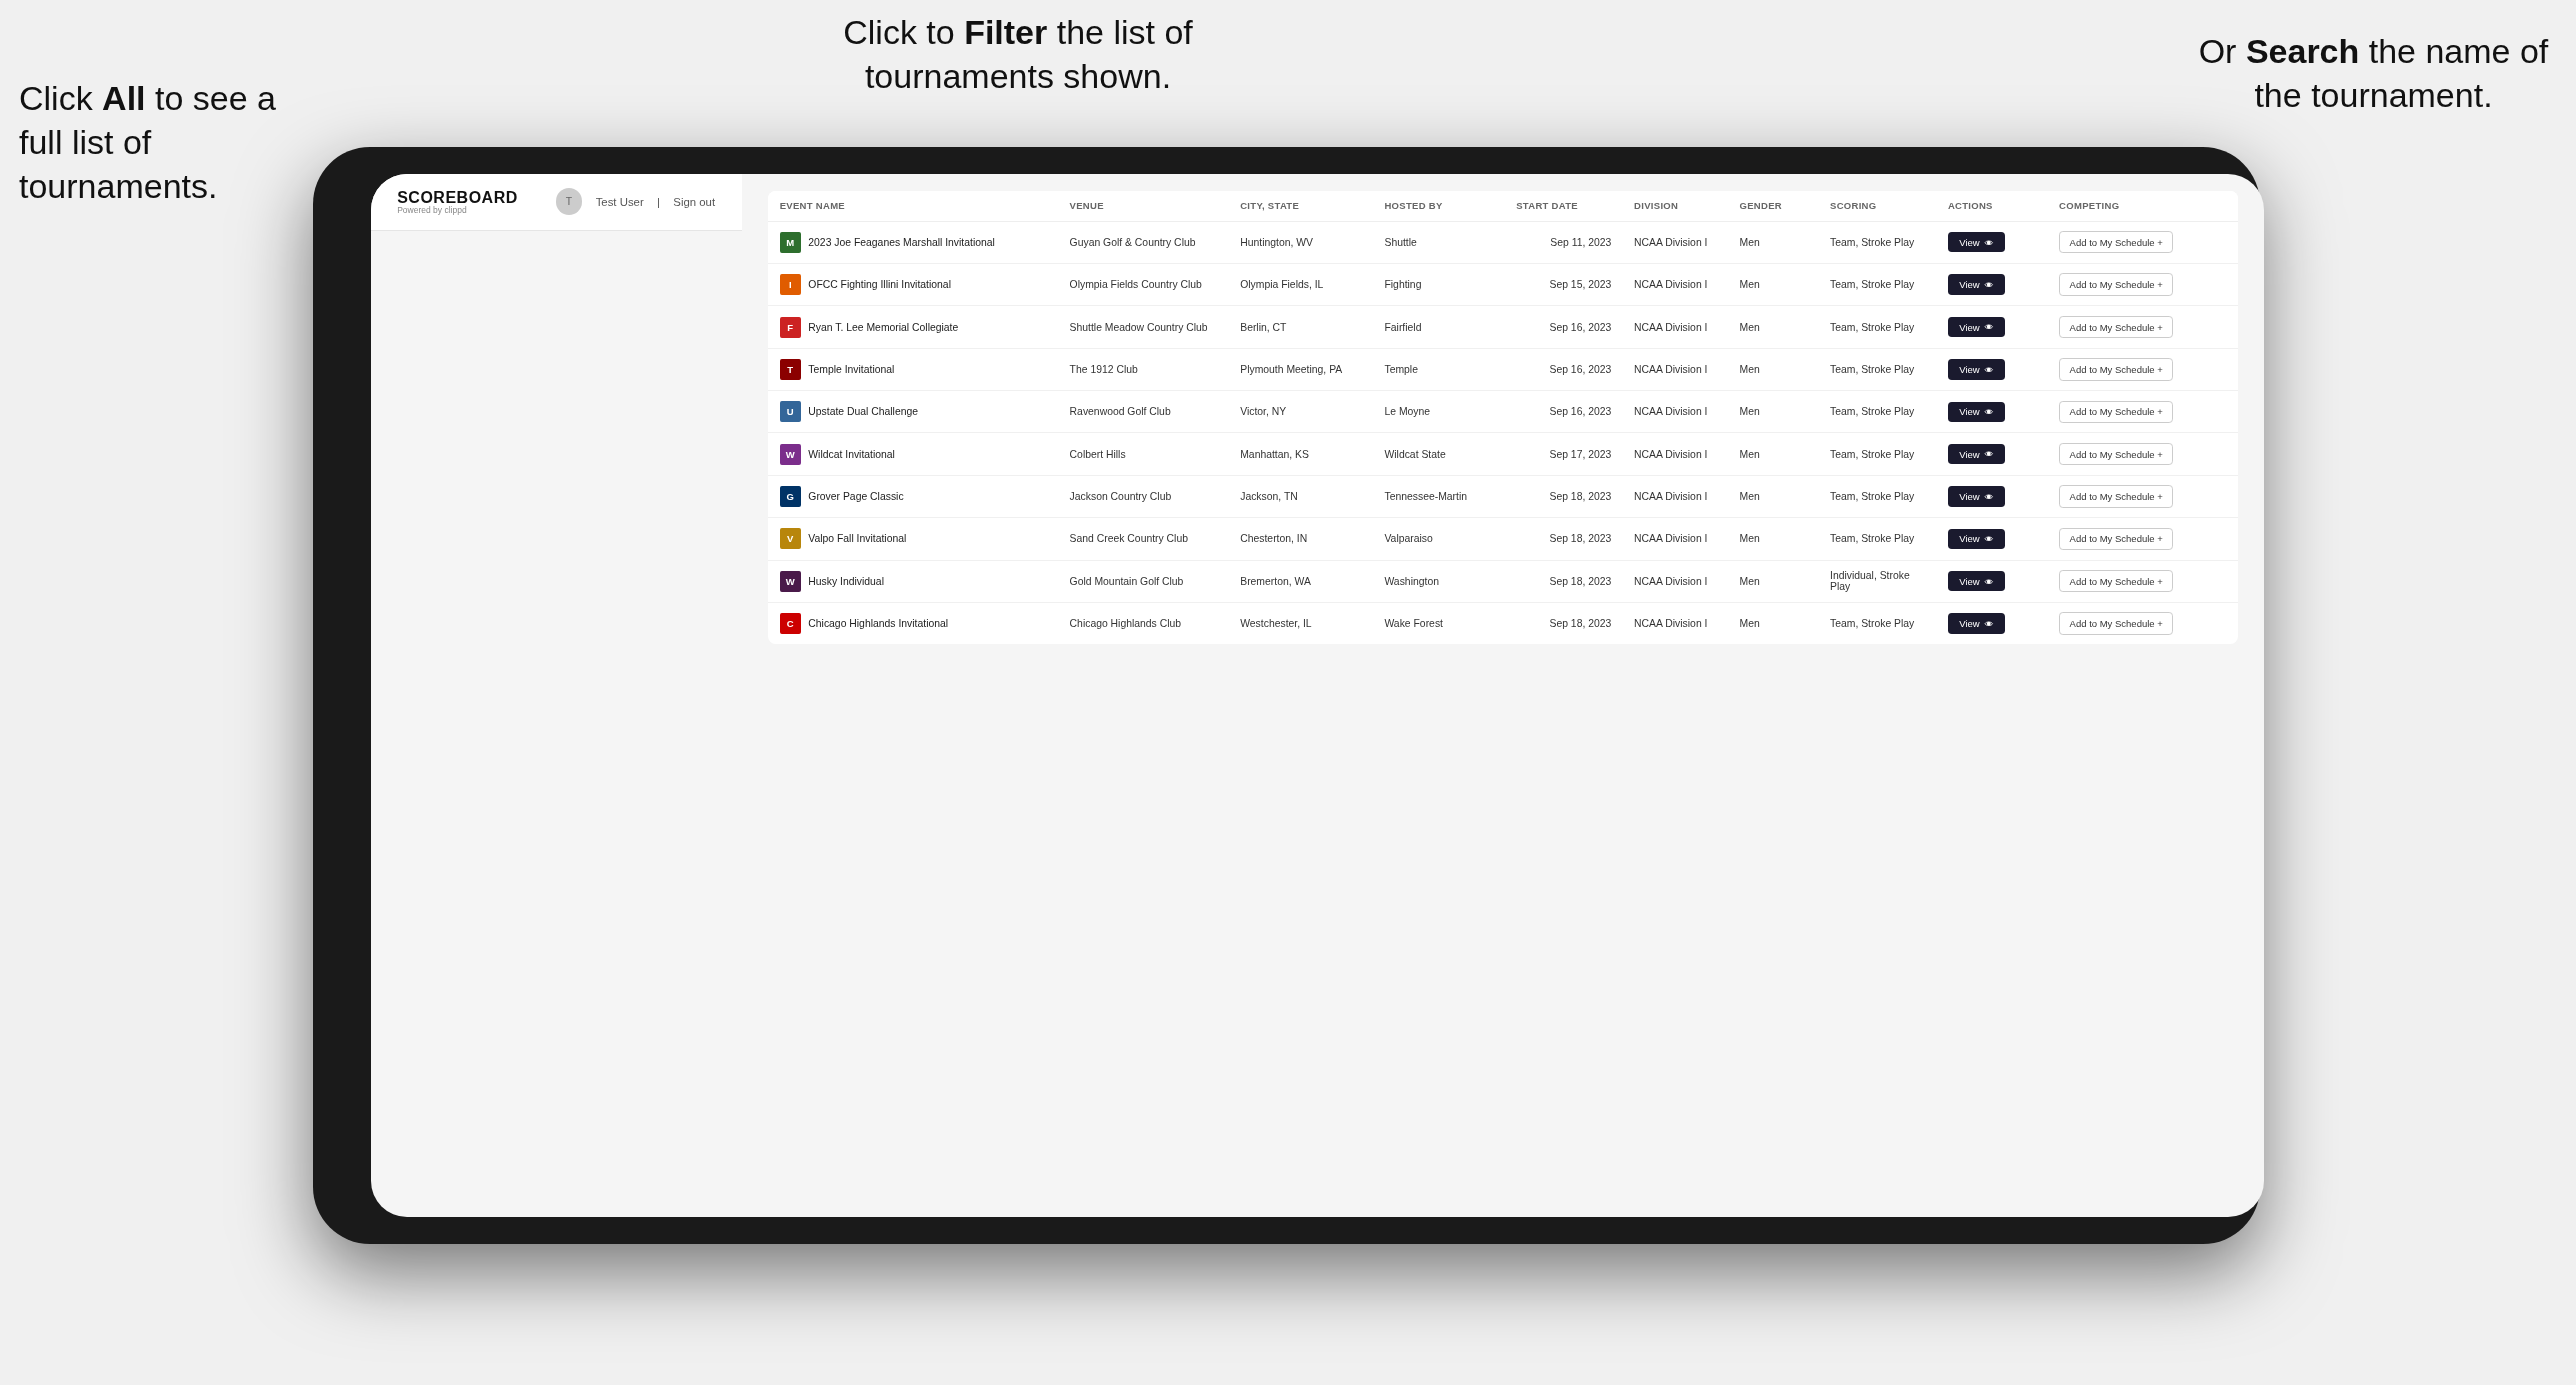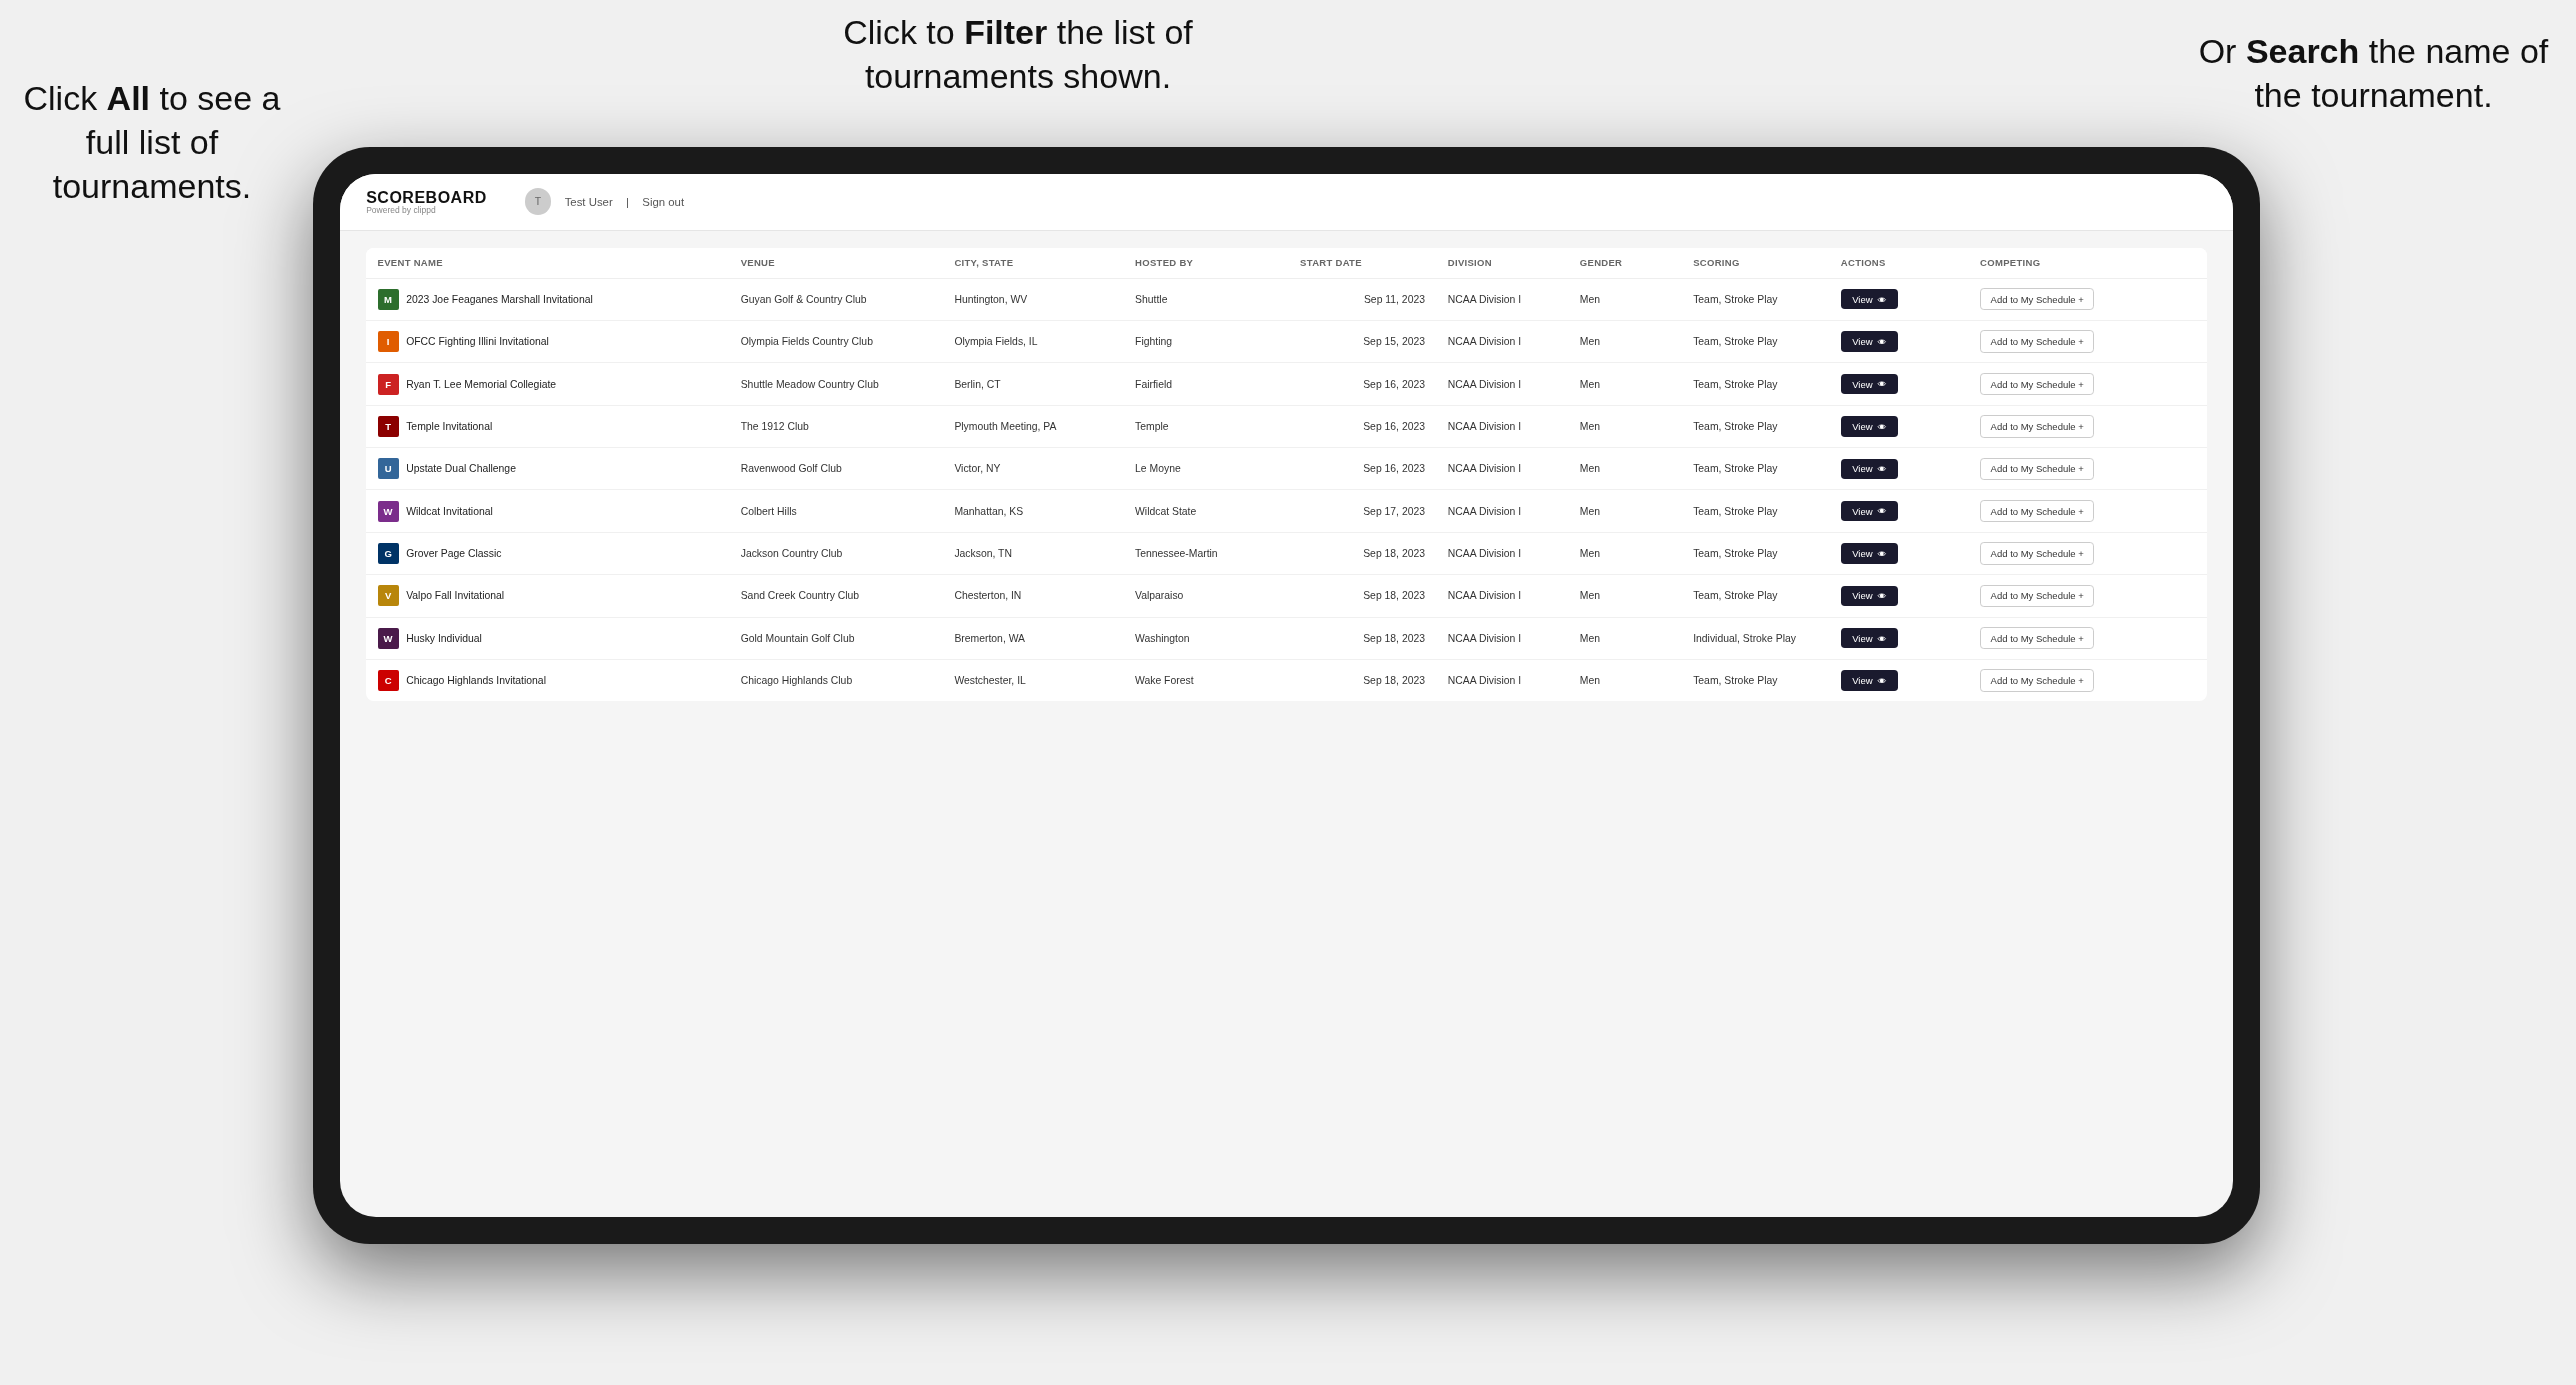--- a/index.html
+++ b/index.html
@@ -11,21 +11,20 @@
       position: relative;
       overflow: hidden;
     }
 
     
     .annotation {
       position: absolute;
       font-size: 34px;
       line-height: 1.3;
       color: #111;
-      text-align: center;
     }
     .annotation b { font-weight: 800; }
 
     .ann-topleft {
       left: 19px;
       top: 76px;
       width: 266px;
     }
     .ann-topcenter {
       left: 752px;
@@ -62,21 +61,22 @@
       box-shadow: 0 28.5px 76px rgba(0,0,0,0.5);
     }
 
     .tablet-screen {
       width: 100%;
       height: 100%;
       background: #f5f5f5;
       border-radius: 36px;
       overflow: hidden;
       display: flex;
-      flex-direction: column;
+      flex-direction: row;
+      margin-left: 31px;
     }
 
     
     .nav-bar {
       background: white;
       display: flex;
       align-items: center;
       padding: 0 26.6px;
       height: 57px;
       border-bottom: 0.9px solid #e5e5e5;

